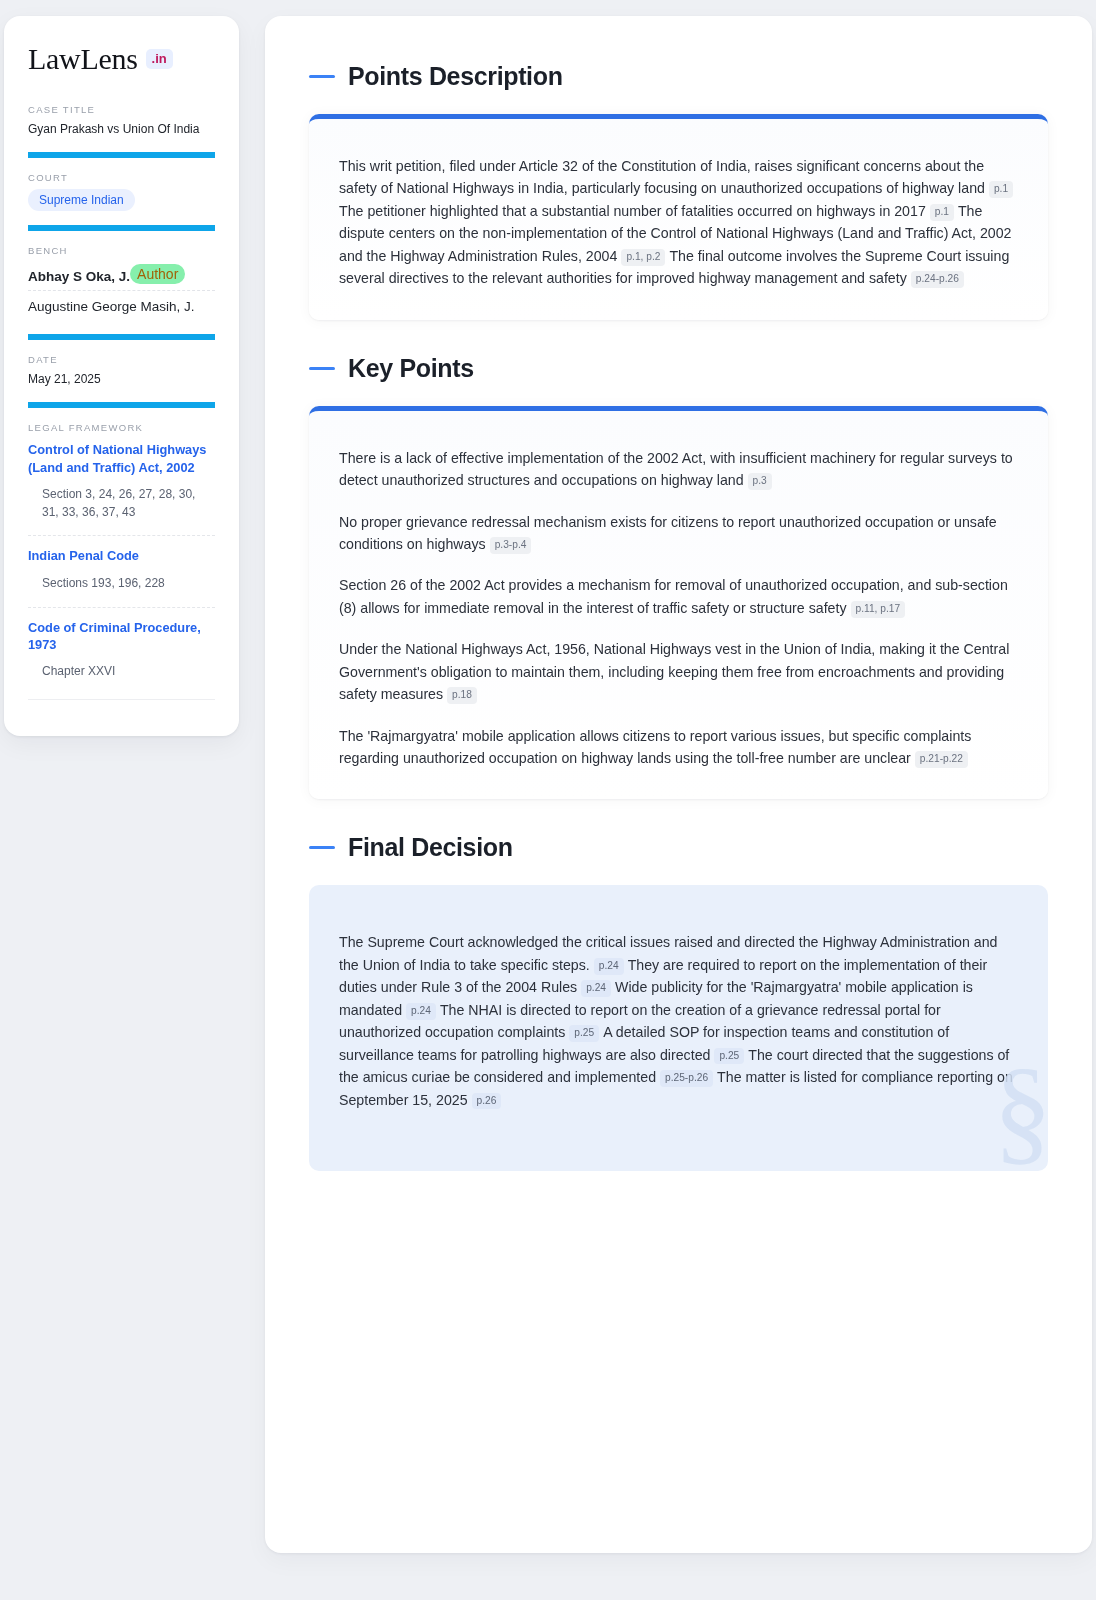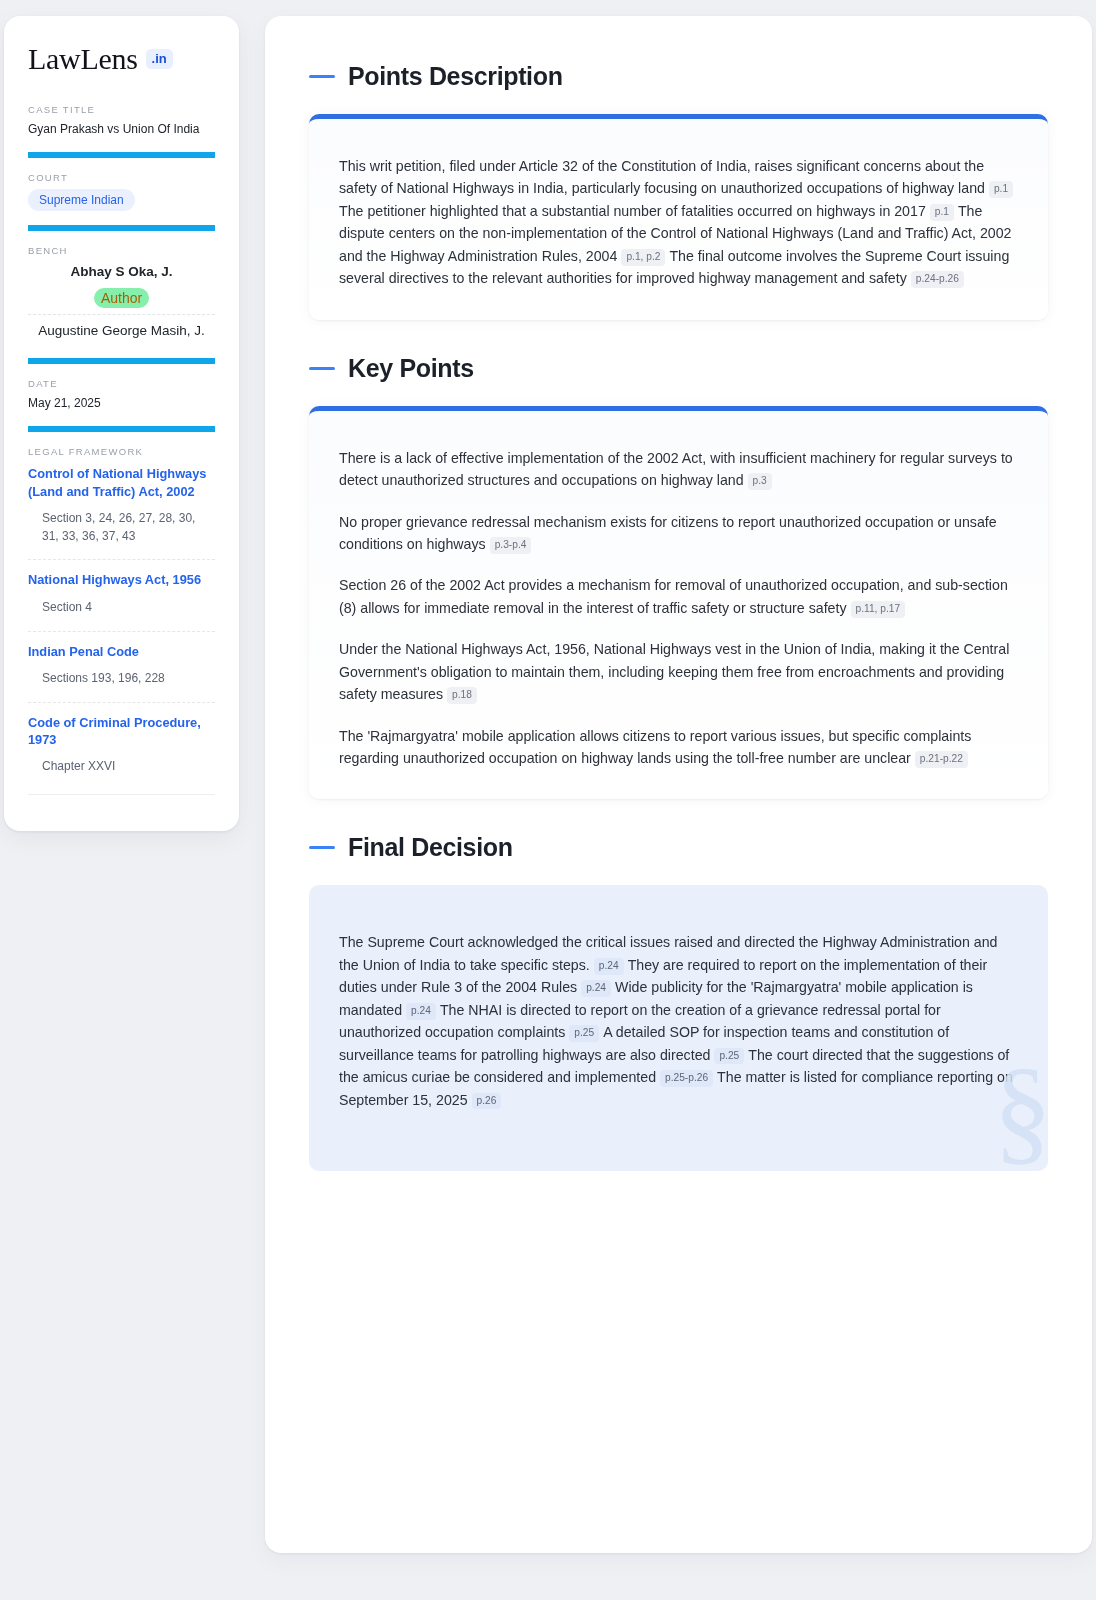--- a/index.html
+++ b/index.html
@@ -39,21 +39,21 @@
   .brand-name {
     font-family: "Liberation Serif", serif;
     font-size: 30px;
     letter-spacing: -0.3px;
     color: #111319;
     line-height: 1;
   }
   .brand-tld {
     font-size: 13px;
     font-weight: bold;
-    color: #1d4ed8;
+    color: #be185d;
     background: #e8efff;
     border-radius: 5px;
     padding: 3px 6px 4px 6px;
     line-height: 1;
   }
 
   .field { padding-bottom: 14px; }
   .field + .field { border-top: 6px solid #0ea5e9; padding-top: 14px; }
 
   .field-label {
@@ -74,26 +74,24 @@
     font-size: 12px;
     color: #2563eb;
     background: #eaf0fe;
     border-radius: 12px;
     padding: 4px 11px;
     line-height: 1.2;
   }
 
   .bench-row {
     display: flex;
-    align-items: center;
-    gap: 9px;
+    align-items: flex-end;
     font-size: 13.5px;
     color: #21252c;
     padding: 2px 0 6px 0;
-    flex-direction: column;
   }
   .bench-row.first { font-weight: bold; border-bottom: 1px dashed #e2e4e9; margin-bottom: 6px; }
   .badge-author {
     font-size: 14px;
     font-weight: normal;
     color: #a16207;
     background: #86efac;
     border-radius: 10px;
     padding: 3px 7px;
     line-height: 1;
@@ -241,24 +239,20 @@
     </div>
 
     <div class="field">
       <div class="field-label">LEGAL FRAMEWORK</div>
 
       <div class="law-group">
         <div class="law-title">Control of National Highways (Land and Traffic) Act, 2002</div>
         <div class="law-sub">Section 3, 24, 26, 27, 28, 30, 31, 33, 36, 37, 43</div>
       </div>
       <div class="law-group">
-        <div class="law-title">National Highways Act, 1956</div>
-        <div class="law-sub">Section 4</div>
-      </div>
-      <div class="law-group">
         <div class="law-title">Indian Penal Code</div>
         <div class="law-sub">Sections 193, 196, 228</div>
       </div>
       <div class="law-group">
         <div class="law-title">Code of Criminal Procedure, 1973</div>
         <div class="law-sub">Chapter XXVI</div>
       </div>
       <div class="law-tail"></div>
     </div>
 

